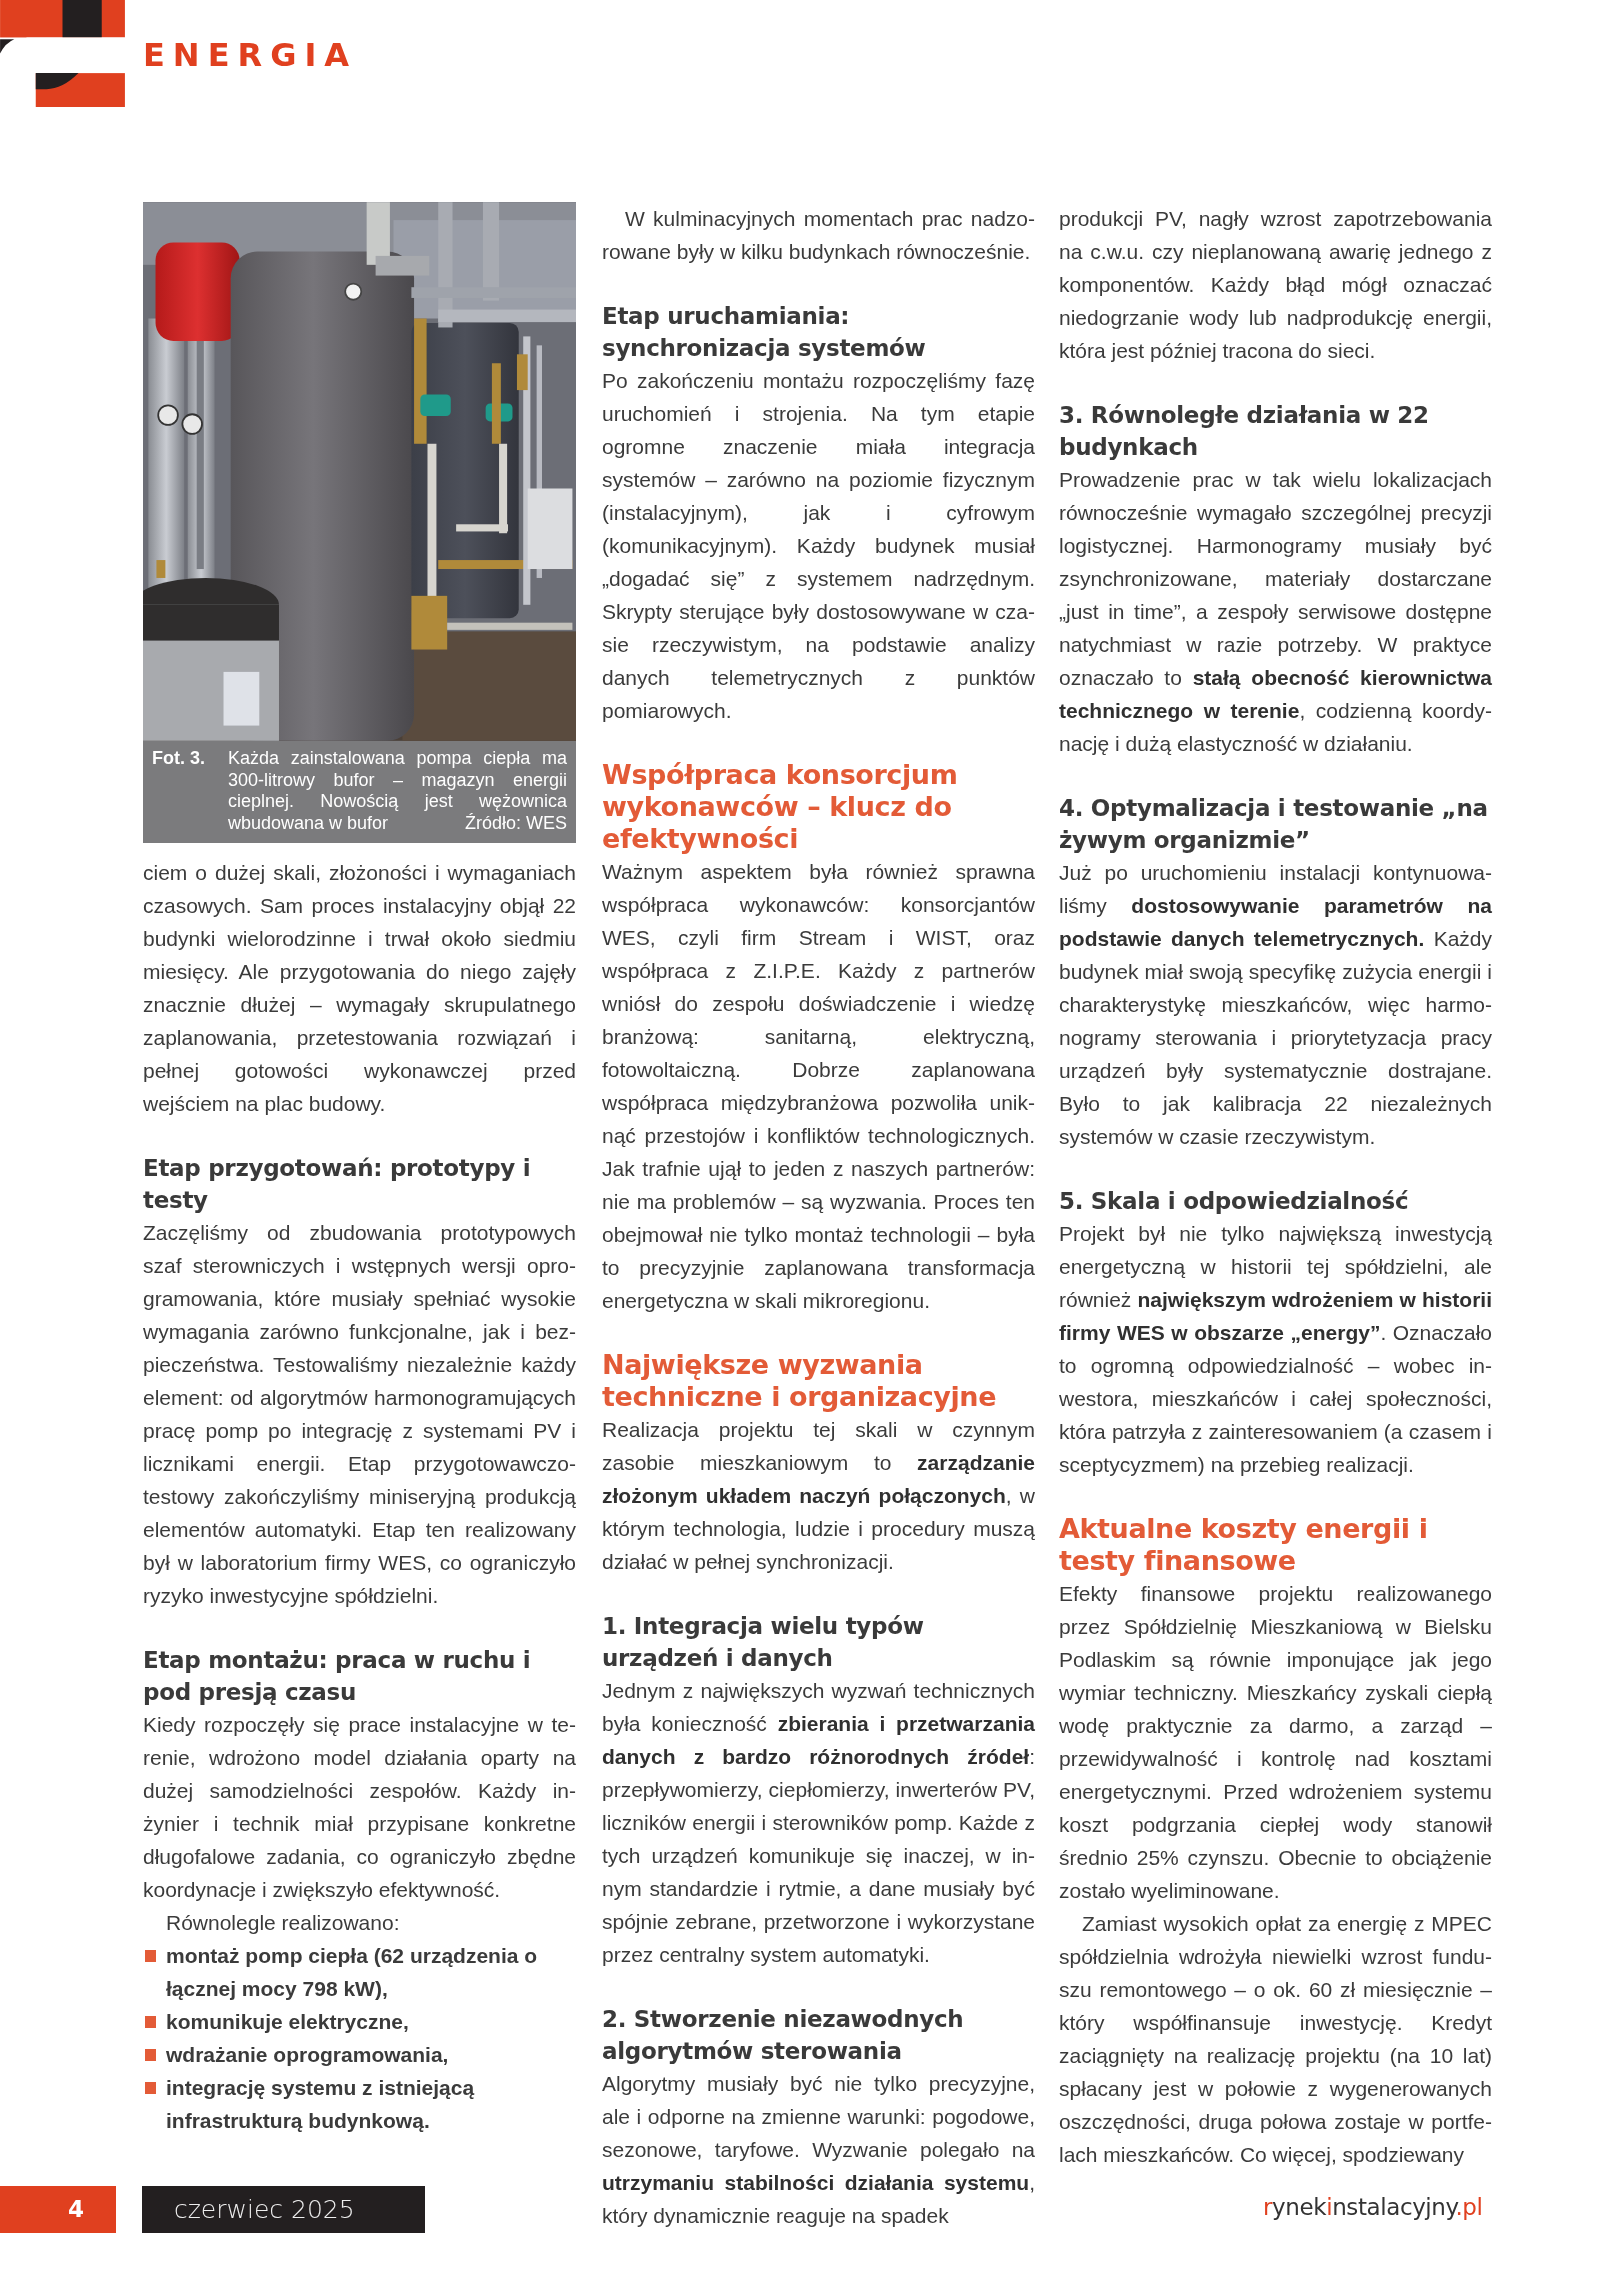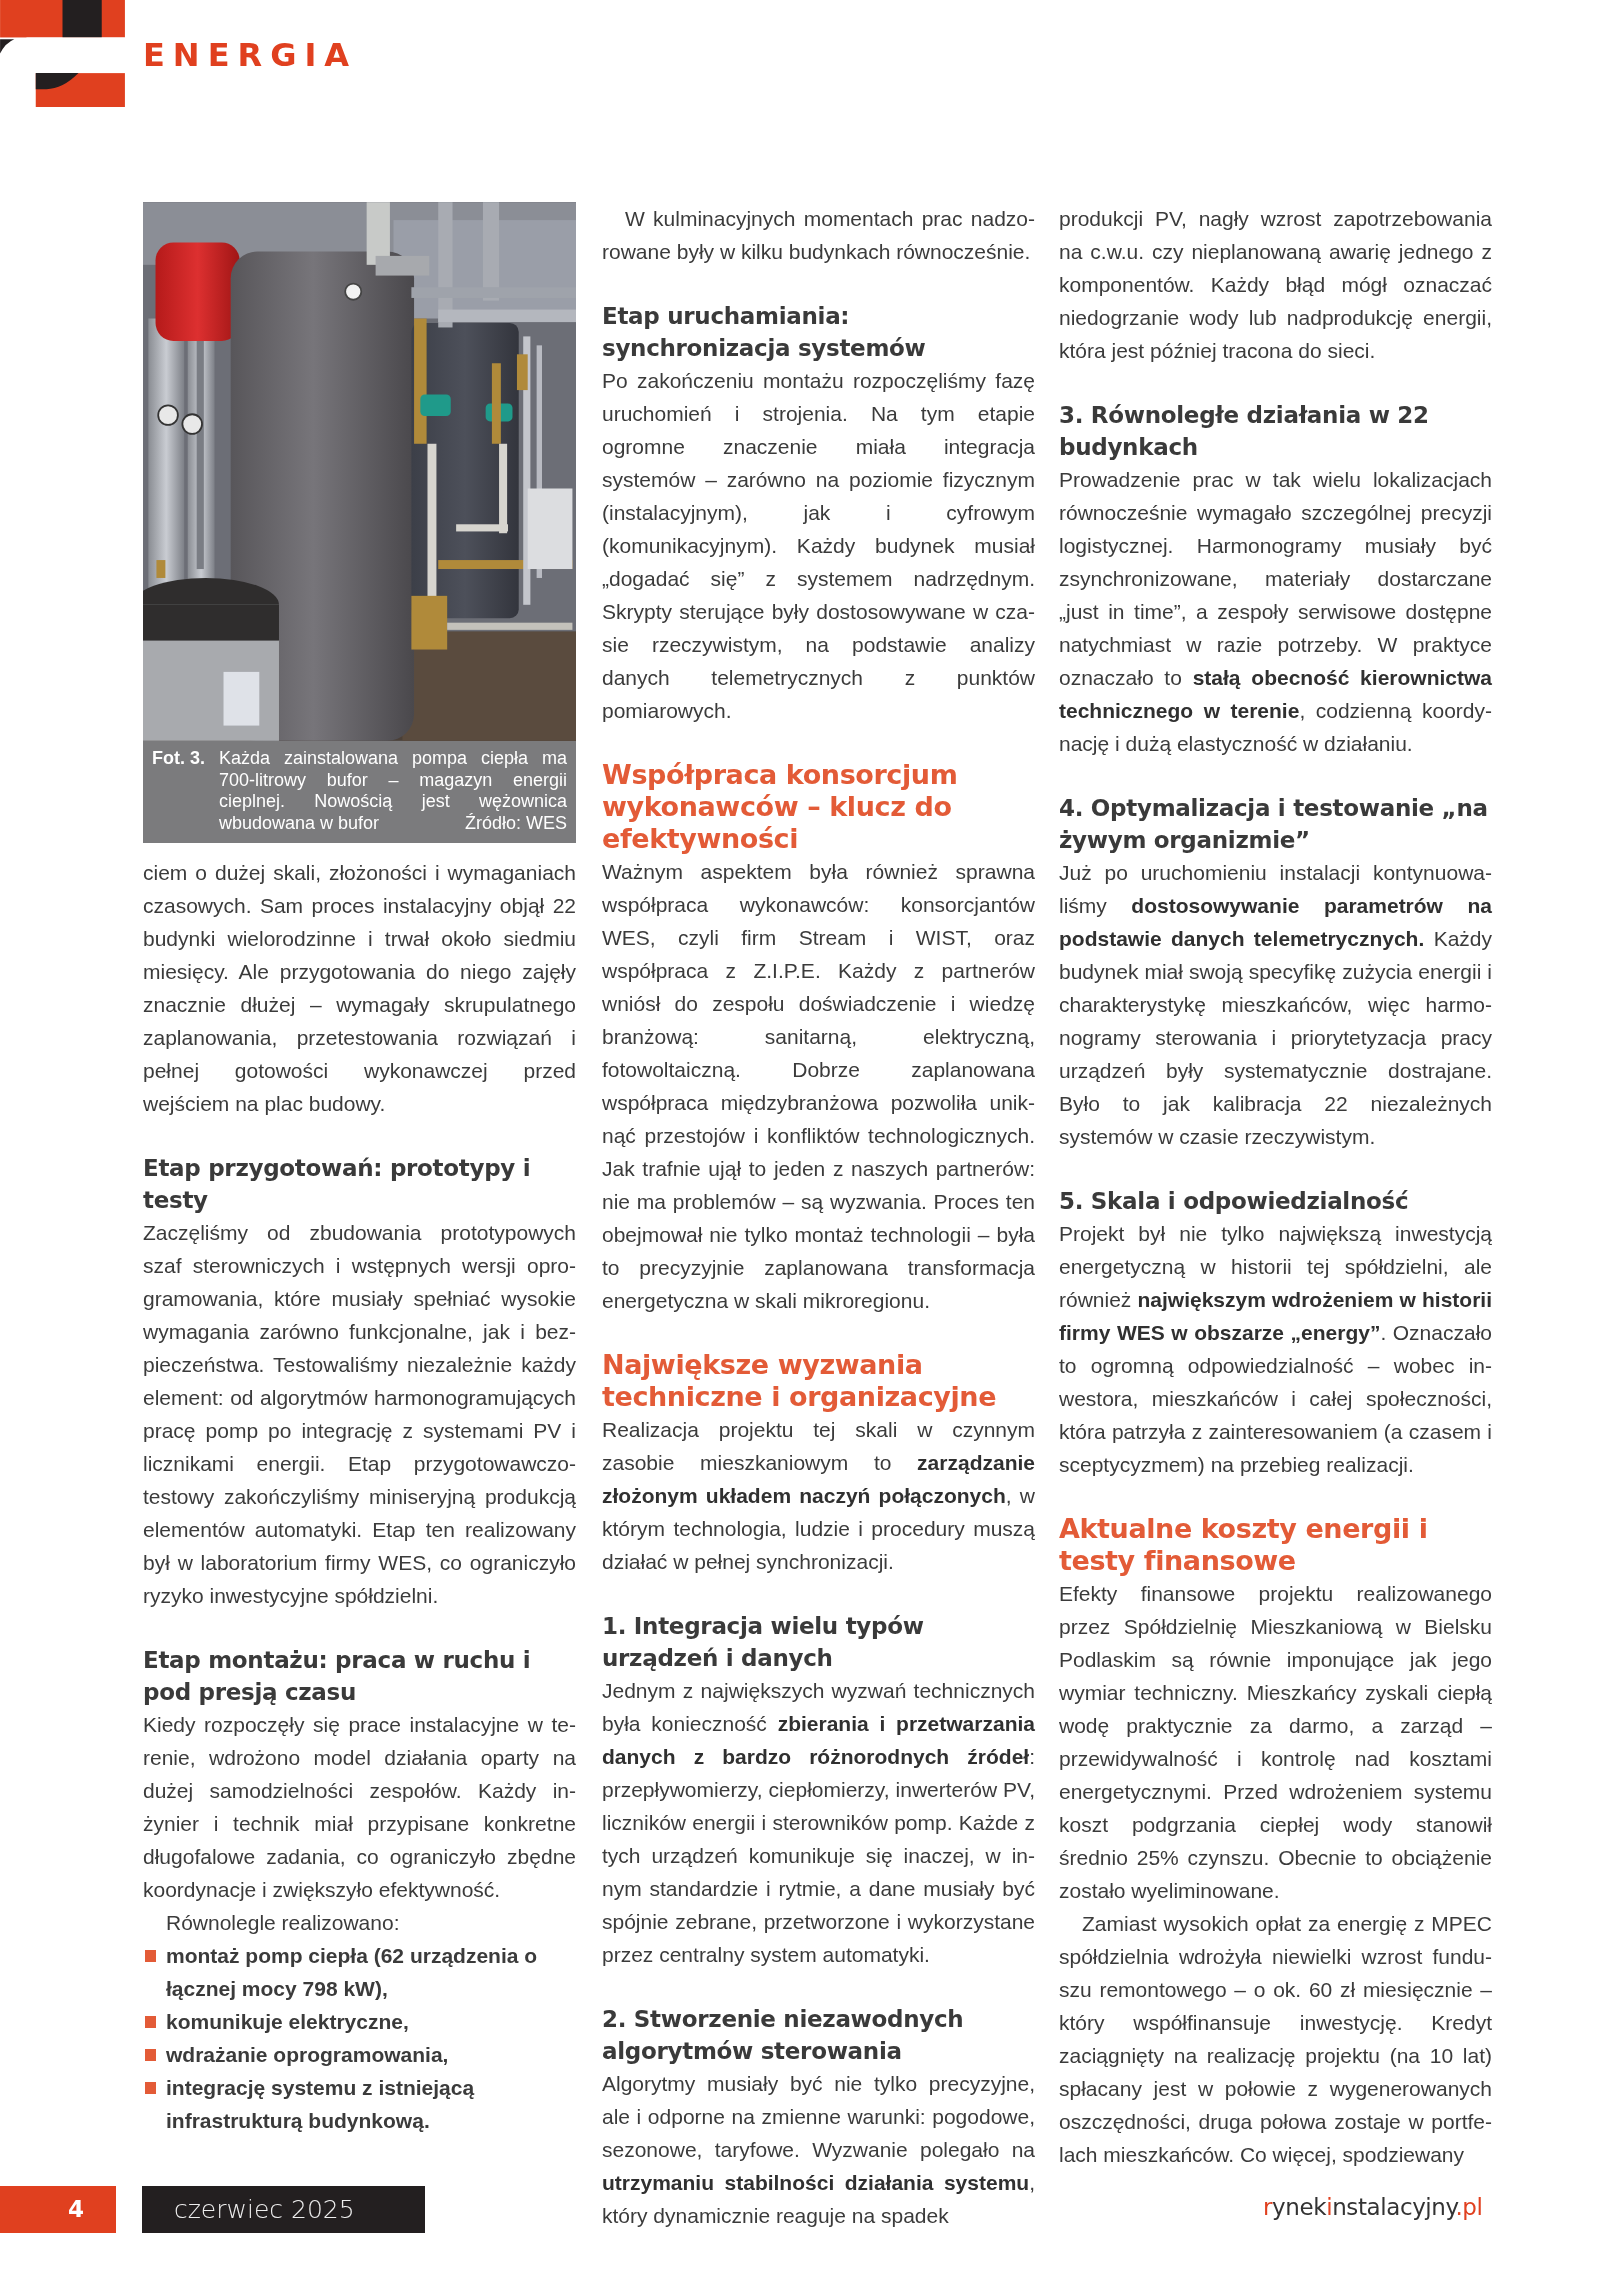--- a/index.html
+++ b/index.html
@@ -16,21 +16,21 @@
   p.indent { text-indent: 23px; }
   .gap { height: 32px; }
   h3 { margin: 0; font-size: 23px; line-height: 32px; font-weight: bold; color: #3a3a3a;
        font-family: "DejaVu Sans", sans-serif; letter-spacing: -0.3px; }
   h2 { margin: 0; font-size: 27px; line-height: 32px; font-weight: bold; color: #e35b37;
        font-family: "DejaVu Sans", sans-serif; letter-spacing: -0.4px; }
   b { font-weight: bold; color: #303030; }
   .photo { width: 433px; height: 539px; position: relative; overflow: hidden; background: #6b6a6e; }
   .caption { width: 433px; background: #7b7b7d; color: #ffffff; font-size: 18px; line-height: 21.5px;
              padding: 7.2px 9px 9px 9px; box-sizing: border-box; display: flex; }
-  .caption .cap-label { font-weight: bold; white-space: nowrap; margin-right: 14px; }
+  .caption .cap-label { font-weight: bold; white-space: nowrap; margin-right: 23px; }
   .caption .cap-text { flex: 1; text-align: justify; }
   .caption .cap-src { float: right; }
   ul.bullets { list-style: none; margin: 0; padding: 0; font-weight: bold; }
   ul.bullets li { position: relative; padding-left: 23px; text-align: left; }
   ul.bullets li::before { content: ""; position: absolute; left: 1.8px; top: 11.6px; width: 11.6px; height: 11.6px;
                           background: #e35b37; }
   .footer-page { position: absolute; left: 0; top: 2186px; width: 116px; height: 47px; background: #e0401f;
                  color: #fff; font-weight: bold; font-size: 23px; line-height: 47px; text-align: right;
                  box-sizing: border-box; padding-right: 32px; font-family: "DejaVu Sans", sans-serif; }
   .footer-date { position: absolute; left: 142px; top: 2186px; width: 283px; height: 47px; background: #231f20;
@@ -126,21 +126,21 @@
       <ellipse cx="70" cy="450" rx="82" ry="30" fill="#2f2d2d"></ellipse>
       <rect x="-12" y="450" width="164" height="152" fill="#a8aaae"></rect>
       <rect x="-12" y="450" width="164" height="40" fill="#2f2d2d"></rect>
       <rect x="90" y="525" width="40" height="60" fill="#dfe2e8"></rect>
       <rect x="15" y="400" width="10" height="20" fill="#b08a3a"></rect>
     </svg>
   </div>
   <div class="caption">
     <span class="cap-label">Fot. 3.</span>
     <span class="cap-text">
-      <span>Każda zainstalowana pompa ciepła ma 700-litrowy bufor – magazyn energii cieplnej. Nowością jest wężownica wbudowana w bufor</span>
+      <span>Każda zainstalowana pompa ciepła ma 300-litrowy bufor – magazyn energii cieplnej. Nowością jest wężownica wbudowana w bufor</span>
       <span class="cap-src">Źródło: WES</span>
     </span>
   </div>
   <div style="height:12.5px"></div>
   <p>ciem o dużej skali, złożoności i wymaganiach czasowych. Sam proces instalacyjny objął 22 budynki wielorodzinne i trwał około siedmiu miesięcy. Ale przygotowania do niego zajęły znacznie dłużej – wymagały skrupulatnego za­planowania, przetestowania rozwiązań i pełnej gotowości wykonawczej przed wejściem na plac budowy.</p>
   <div class="gap"></div>
   <h3>Etap przygotowań: prototypy i testy</h3>
   <p>Zaczęliśmy od zbudowania prototypowych szaf sterowniczych i wstępnych wersji opro­gramowania, które musiały spełniać wysokie wymagania zarówno funkcjonalne, jak i bez­pieczeństwa. Testowaliśmy niezależnie każdy element: od algorytmów harmonogramujących pracę pomp po integrację z systemami PV i licznikami energii. Etap przygotowawczo-testowy zakończyliśmy miniseryjną produkcją elementów automatyki. Etap ten realizowany był w laboratorium firmy WES, co ograniczyło ryzyko inwestycyjne spółdzielni.</p>
   <div class="gap"></div>
   <h3>Etap montażu: praca w ruchu i pod presją czasu</h3>

